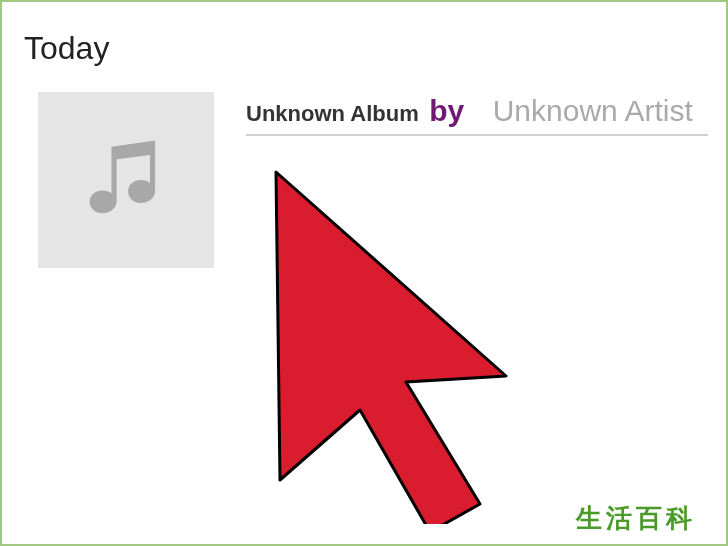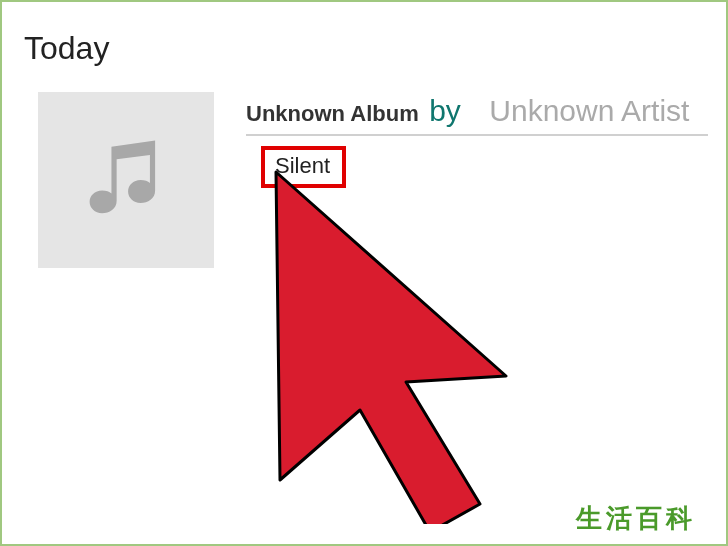--- a/index.html
+++ b/index.html
@@ -55,22 +55,22 @@
       padding-bottom: 6px;
       white-space: nowrap;
     }
     .album-title {
       font-size: 22px;
       font-weight: 700;
       color: #333;
     }
     .album-by {
       font-size: 30px;
-      font-weight: 400;
-      color: #0f766e;
+      font-weight: 700;
+      color: #701a75;
       margin-left: 6px;
     }
     .album-artist {
       font-size: 30px;
       font-weight: 300;
       color: #aaa;
       margin-left: 24px;
     }
     .track-highlight {
       position: absolute;
@@ -126,23 +126,20 @@
       <path d="M 36 18 L 78 12 L 78 60 C 78 68 71 72 64 72 C 57 72 52 67 52 61 C 52 55 57 50 64 50 C 68 50 71 51 73 53 L 73 26 L 41 30 L 41 70 C 41 78 34 82 27 82 C 20 82 15 77 15 71 C 15 65 20 60 27 60 C 31 60 34 61 36 63 Z" fill="#a8a8a8"></path>
     </svg>
   </div>
 
   <div class="album-header">
     <span class="album-title">Unknown Album</span>
     <span class="album-by">by</span>
     <span class="album-artist">Unknown Artist</span>
   </div>
 
-  <div class="track-highlight">
-    <span class="track-name">Silent</span>
-  </div>
 
   <svg class="cursor-overlay" viewBox="0 0 300 360">
     <path d="M 30 8 L 260 212 L 160 218 L 234 340 L 184 368 L 114 246 L 34 316 Z" fill="#d91c2e" stroke="#000000" stroke-width="3" stroke-linejoin="round"></path>
   </svg>
 
   <div class="watermark">
     <div class="watermark-top">生活百科</div>
   </div>
 
 </div>

